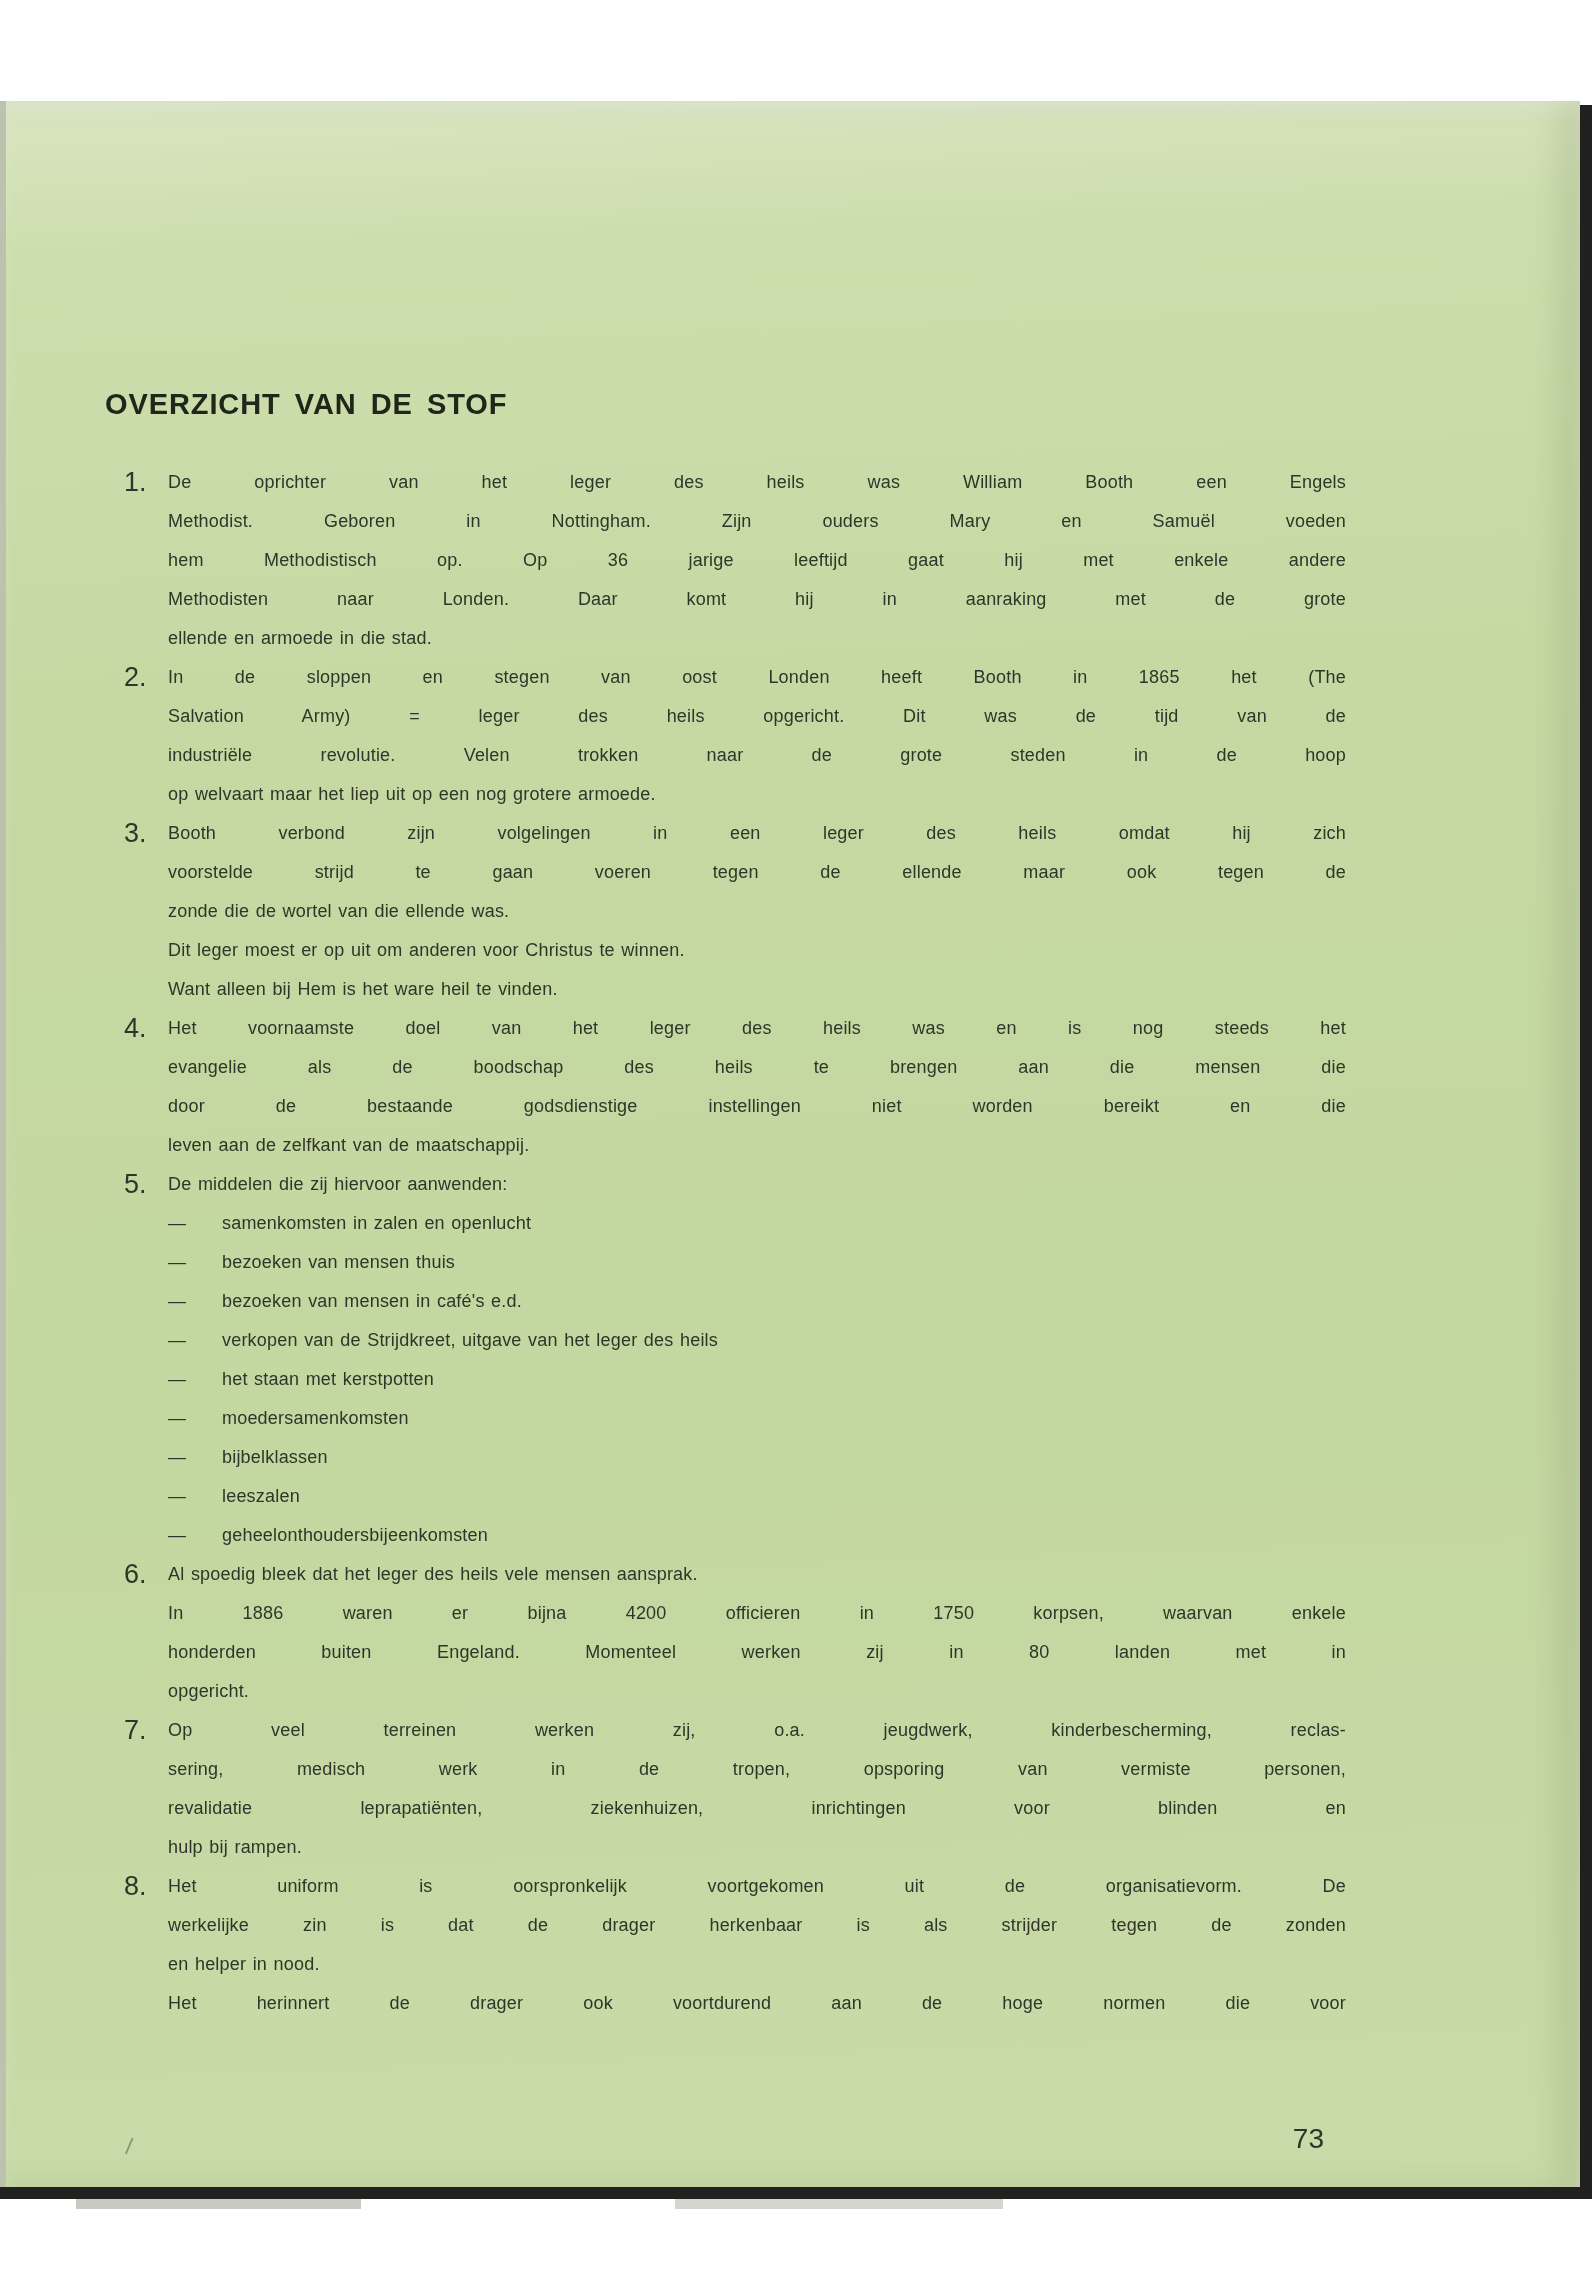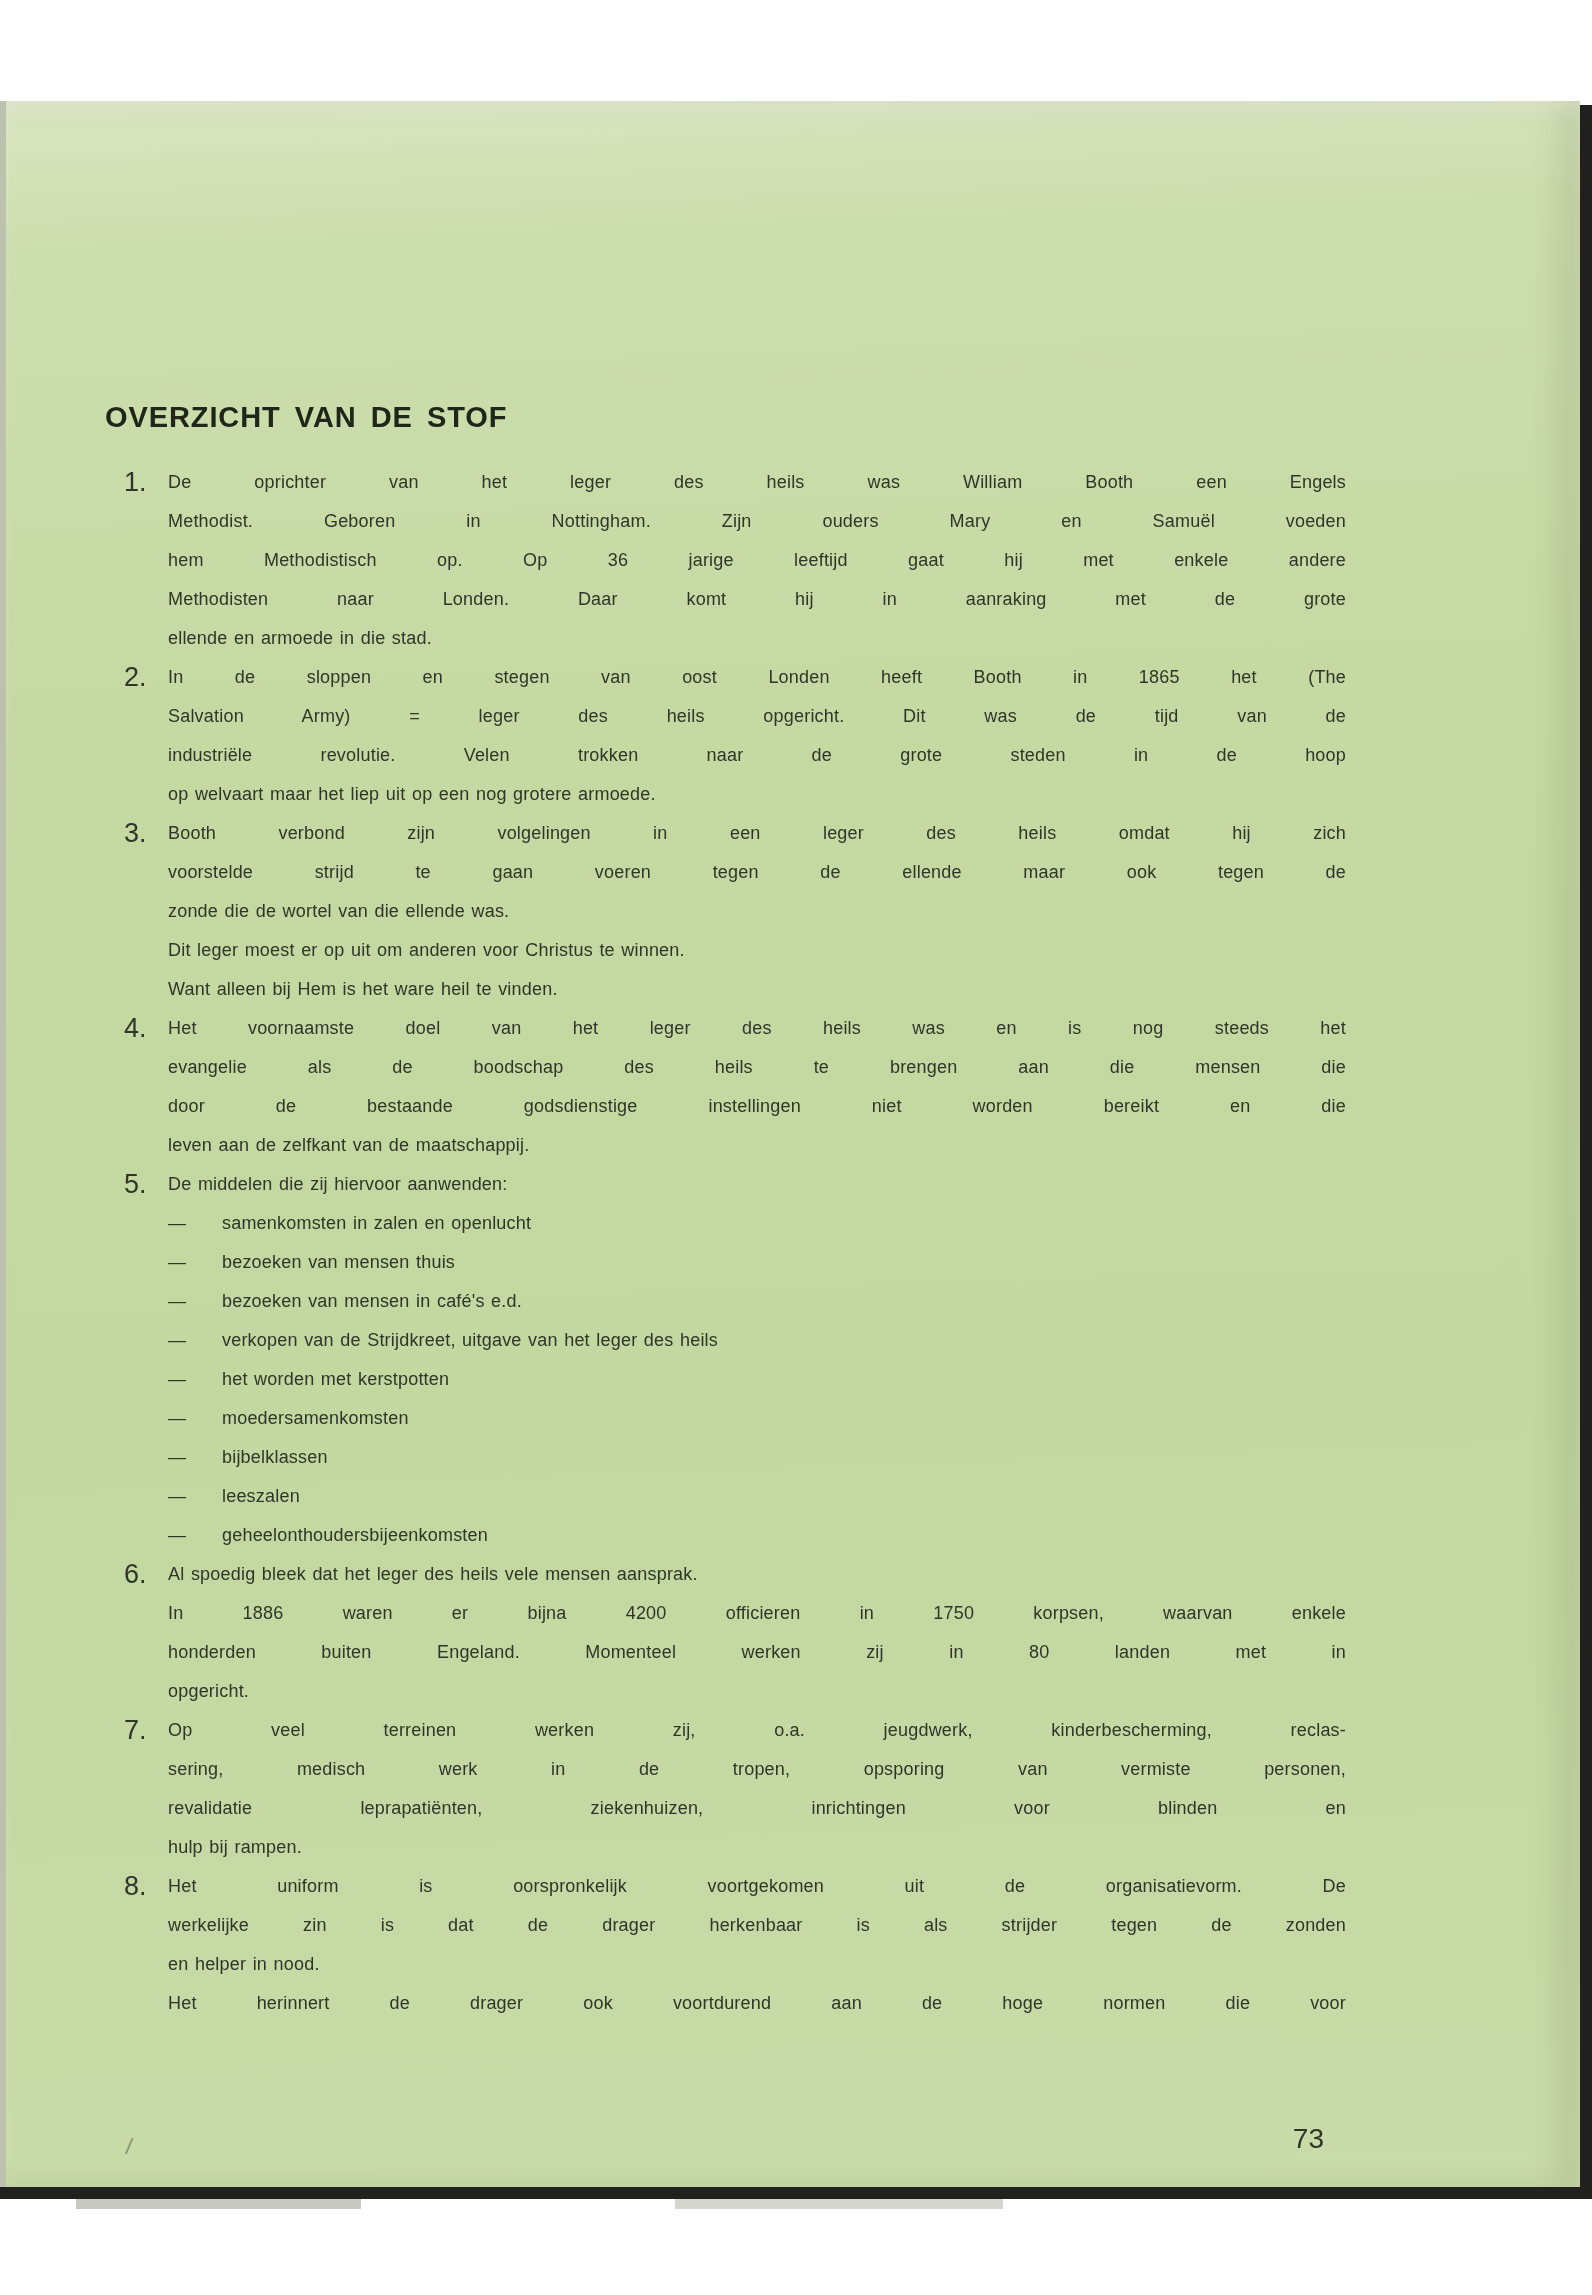--- a/index.html
+++ b/index.html
@@ -47,21 +47,20 @@
     width: 328px; height: 10.4px; background: #d5d5d0;
   }
   .title {
     position: absolute;
     left: 105px; top: 287px;
     font-size: 29px;
     font-weight: bold;
     letter-spacing: 0.9px;
     word-spacing: 5.2px;
     color: #20261a;
-    margin-top: 13px;
   }
   .content {
     position: absolute;
     left: 117px; top: 362px;
     width: 1229px;
     color: #2f3629;
   }
   .item { display: flex; align-items: flex-start; }
   .num {
     flex: none; width: 51px;
@@ -158,21 +157,21 @@
           <div class="line bullet">
             <span class="dash">—</span>
             <span>bezoeken van mensen in café's e.d.</span>
           </div>
           <div class="line bullet">
             <span class="dash">—</span>
             <span>verkopen van de Strijdkreet, uitgave van het leger des heils</span>
           </div>
           <div class="line bullet">
             <span class="dash">—</span>
-            <span>het worden met kerstpotten</span>
+            <span>het staan met kerstpotten</span>
           </div>
           <div class="line bullet">
             <span class="dash">—</span>
             <span>moedersamenkomsten</span>
           </div>
           <div class="line bullet">
             <span class="dash">—</span>
             <span>bijbelklassen</span>
           </div>
           <div class="line bullet">

